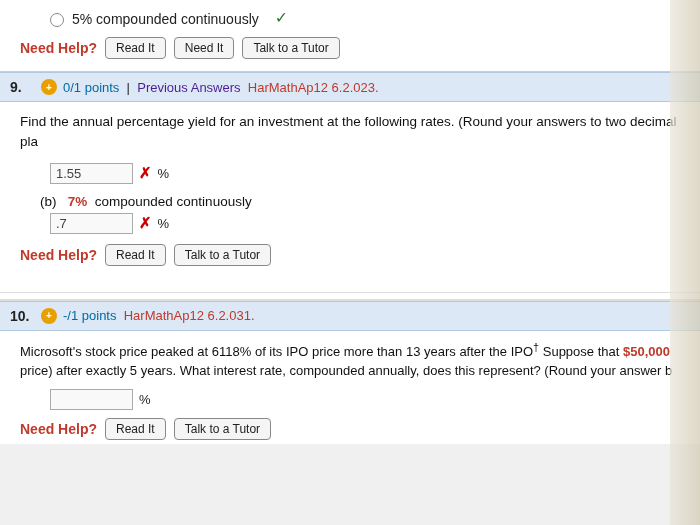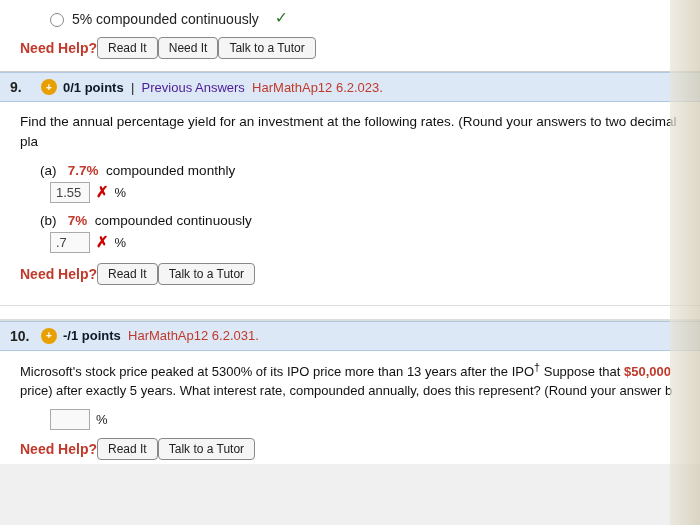--- a/index.html
+++ b/index.html
@@ -44,21 +44,21 @@
       color: #222;
     }
     .checkmark {
       color: #2a7a2a;
       font-size: 16px;
       margin-left: 8px;
     }
     .need-help-row {
       display: flex;
       align-items: center;
-      gap: 0;
+      gap: 8px;
       padding-left: 0px;
     }
     .need-help-label {
       font-weight: bold;
       font-size: 14px;
       color: #c0392b;
     }
     .btn-outline {
       border: 1.5px solid #888;
       background: #f5f5f5;
@@ -95,34 +95,34 @@
       display: flex;
       align-items: center;
       justify-content: center;
       font-weight: bold;
     }
     .q-meta {
       font-size: 13px;
       color: #222;
     }
     .q-meta span.points-text {
-      color: #0f172a;
-      font-weight: bold;
+      color: #0369a1;
+      font-weight: normal;
     }
     .q-meta span.prev-answers {
       color: #4c1d95;
       cursor: pointer;
     }
     .q-meta span.source {
       color: #c0392b;
     }
 
     
     .question-body {
-      padding: 10px 20px 12px 20px;
+      padding: 10px 20px 18px 20px;
       background: #fff;
     }
     .question-text {
       font-size: 13.5px;
       color: #111;
       margin-bottom: 10px;
       line-height: 1.5;
     }
     .part {
       margin-bottom: 10px;
@@ -139,39 +139,39 @@
     }
     .answer-input-row {
       display: flex;
       align-items: center;
       gap: 6px;
       padding-left: 10px;
     }
     .answer-input {
       border: 1px solid #aaa;
       padding: 2px 5px;
-      width: 40px;
+      width: 83px;
       font-size: 13px;
       background: #f9f9f9;
       color: #444;
     }
     .x-mark {
       color: #cc0000;
       font-size: 15px;
       font-weight: bold;
     }
     .percent-sign {
       font-size: 13px;
     }
 
     
     .section-10 {
       background: #fff;
       border-top: 2px solid #ddd;
-      margin-top: 13px;
+      margin-top: 6px;
     }
     .q10-meta-row {
       background: #dce8f5;
       border-top: 1px solid #b0c8e0;
       border-bottom: 1px solid #b0c8e0;
       padding: 6px 10px;
       display: flex;
       align-items: center;
       gap: 6px;
     }
@@ -240,25 +240,20 @@
       &nbsp;<span>|</span>&nbsp;
       <span class="prev-answers">Previous Answers</span>&nbsp;
       <span class="source">HarMathAp12 6.2.023.</span>
     </span>
   </div>
 
   <div class="question-body">
     <div class="question-text">Find the annual percentage yield for an investment at the following rates. (Round your answers to two decimal pla</div>
 
     <div class="part">
-      <div class="part-label">
-        <span>(a)</span>&nbsp;&nbsp;
-        <span class="rate">7.7%</span>&nbsp;
-        <span>compounded monthly</span>
-      </div>
       <div class="answer-input-row">
         <input class="answer-input" type="text" value="1.55" readonly="" style="">
         <span class="x-mark">✗</span>
         <span class="percent-sign">%</span>
       </div>
     </div>
 
     <div class="part">
       <div class="part-label">
         <span>(b)</span>&nbsp;&nbsp;
@@ -286,21 +281,21 @@
       <span class="q-number">10.</span>
       <span class="q-points-badge">+</span>
       <span class="q-meta">
         <span class="points-text">-/1 points</span>&nbsp;
         <span class="source">HarMathAp12 6.2.031.</span>
       </span>
     </div>
 
     <div class="q10-body">
       <div class="q10-text">
-        <span>Microsoft's stock price peaked at 5300% of its IPO price more than 13 years after the IPO</span><sup>†</sup><span> Suppose that </span><span class="highlight-text">$50,000</span><span> price) after exactly 5 years. What interest rate, compounded annually, does this represent? (Round your answer b</span>
+        <span>Microsoft's stock price peaked at 6118% of its IPO price more than 13 years after the IPO</span><sup>†</sup><span> Suppose that </span><span class="highlight-text">$50,000</span><span> price) after exactly 5 years. What interest rate, compounded annually, does this represent? (Round your answer b</span>
       </div>
 
       <div class="q10-input-row">
         <input class="answer-input" type="text" value="" style="">
         <span class="percent-sign">%</span>
       </div>
 
       <div class="need-help-row" style="margin-top:6px;">
         <span class="need-help-label">Need Help?</span>
         <button class="btn-outline">Read It</button>

